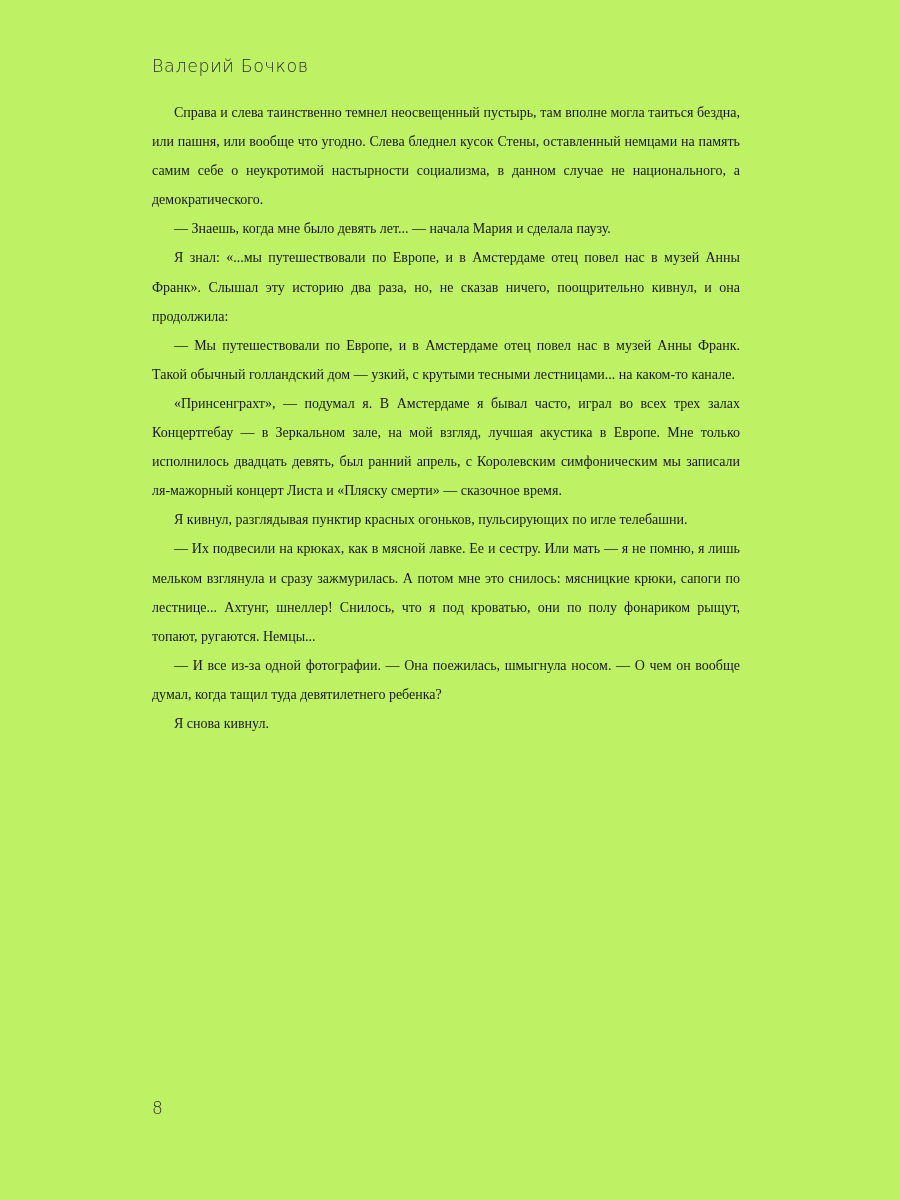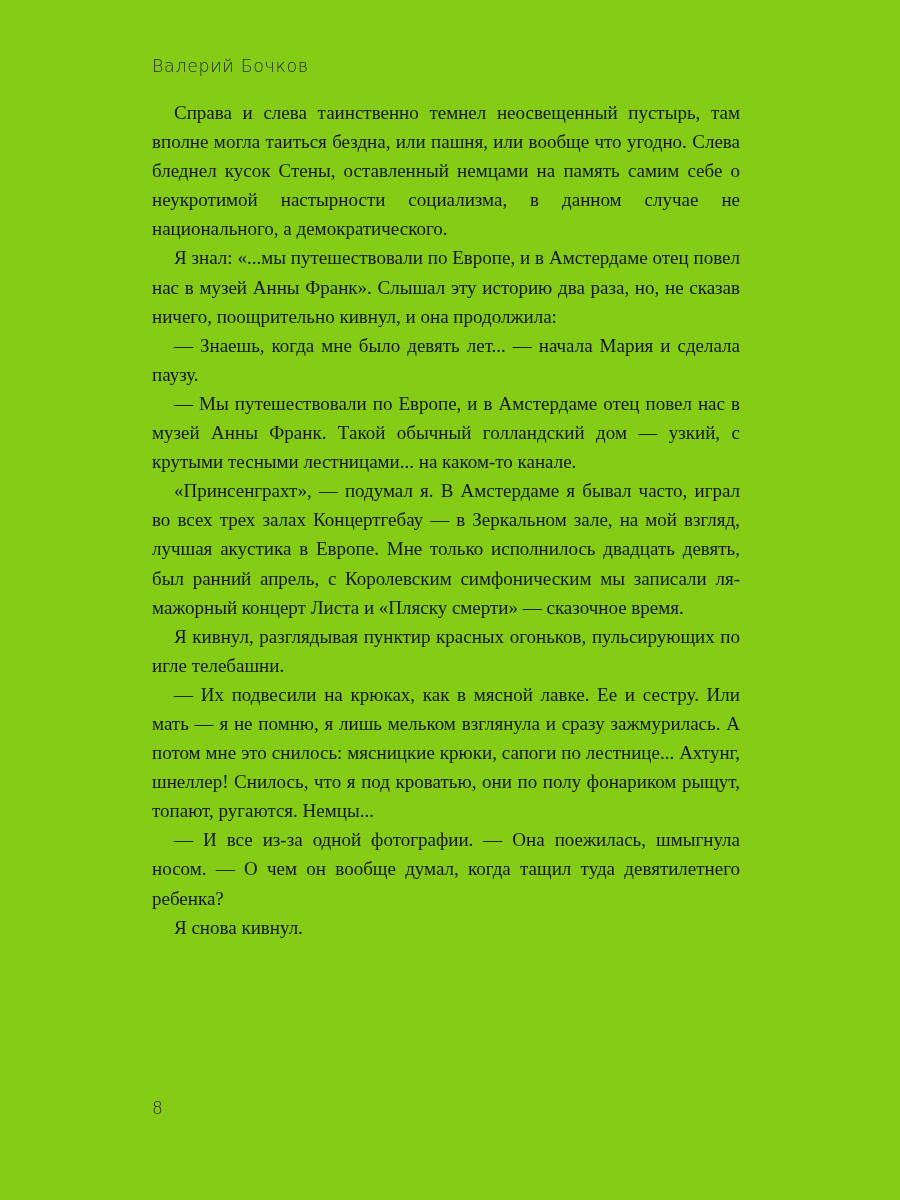--- a/index.html
+++ b/index.html
@@ -5,42 +5,42 @@
 <style>
   html, body {
     margin: 0;
     padding: 0;
     background: #ffffff;
   }
   .page {
     position: relative;
     width: 900px;
     height: 1200px;
-    background: #84cc16;
+    background: #bef264;
     overflow: hidden;
     box-sizing: border-box;
   }
   .running-head {
     position: absolute;
     left: 152px;
     top: 56px;
     font-family: "DejaVu Sans", "Liberation Sans", sans-serif;
     font-size: 17.5px;
     font-weight: 300;
     letter-spacing: 0.6px;
     color: #2c2c2c;
     white-space: nowrap;
   }
   .text-block {
     position: absolute;
     left: 152px;
     top: 98px;
     width: 588px;
     font-family: "Liberation Serif", "DejaVu Serif", serif;
-    font-size: 19px;
+    font-size: 14px;
     line-height: 29.1px;
     color: #17171a;
     text-align: justify;
     text-justify: inter-word;
     -webkit-hyphens: manual;
     hyphens: manual;
   }
   .text-block p {
     margin: 0;
     text-indent: 22px;
@@ -61,22 +61,22 @@
 </style>
 </head>
 <body>
 
 <div class="page">
 
   <div class="running-head">Валерий Бочков</div>
 
   <div class="text-block">
     <p>Справа и слева таинственно темнел неосвещенный пустырь, там вполне могла таиться бездна, или пашня, или вообще что угодно. Слева бледнел кусок Стены, оставленный немцами на память самим себе о неукротимой настырности социализма, в данном случае не национального, а демократического.</p>
+    <p class="last-line-left">— Знаешь, когда мне было девять лет... — начала Мария и сделала паузу.</p>
     <p class="last-line-left">Я знал: «...мы путешествовали по Европе, и в Амстердаме отец повел нас в музей Анны Франк». Слышал эту историю два раза, но, не сказав ничего, поощрительно кивнул, и она продолжила:</p>
-    <p class="last-line-left">— Знаешь, когда мне было девять лет... — начала Мария и сделала паузу.</p>
     <p class="last-line-left">— Мы путешествовали по Европе, и в Амстердаме отец повел нас в музей Анны Франк. Такой обычный голландский дом — узкий, с крутыми тесными лестницами... на каком-то канале.</p>
     <p class="last-line-left">«Принсенграхт», — подумал я. В Амстердаме я бывал часто, играл во всех трех залах Концертгебау — в Зеркальном зале, на мой взгляд, лучшая акустика в Европе. Мне только исполнилось двадцать девять, был ранний апрель, с Королевским симфоническим мы записали ля-мажорный концерт Листа и «Пляску смерти» — сказочное время.</p>
     <p class="last-line-left">Я кивнул, разглядывая пунктир красных огоньков, пульсирующих по игле телебашни.</p>
     <p class="last-line-left">— Их подвесили на крюках, как в мясной лавке. Ее и сестру. Или мать — я не помню, я лишь мельком взглянула и сразу зажмурилась. А потом мне это снилось: мясницкие крюки, сапоги по лестнице... Ахтунг, шнеллер! Снилось, что я под кроватью, они по полу фонариком рыщут, топают, ругаются. Немцы...</p>
     <p class="last-line-left">— И все из-за одной фотографии. — Она поежилась, шмыгнула носом. — О чем он вообще думал, когда тащил туда девятилетнего ребенка?</p>
     <p class="last-line-left">Я снова кивнул.</p>
   </div>
 
   <div class="folio">8</div>
 

